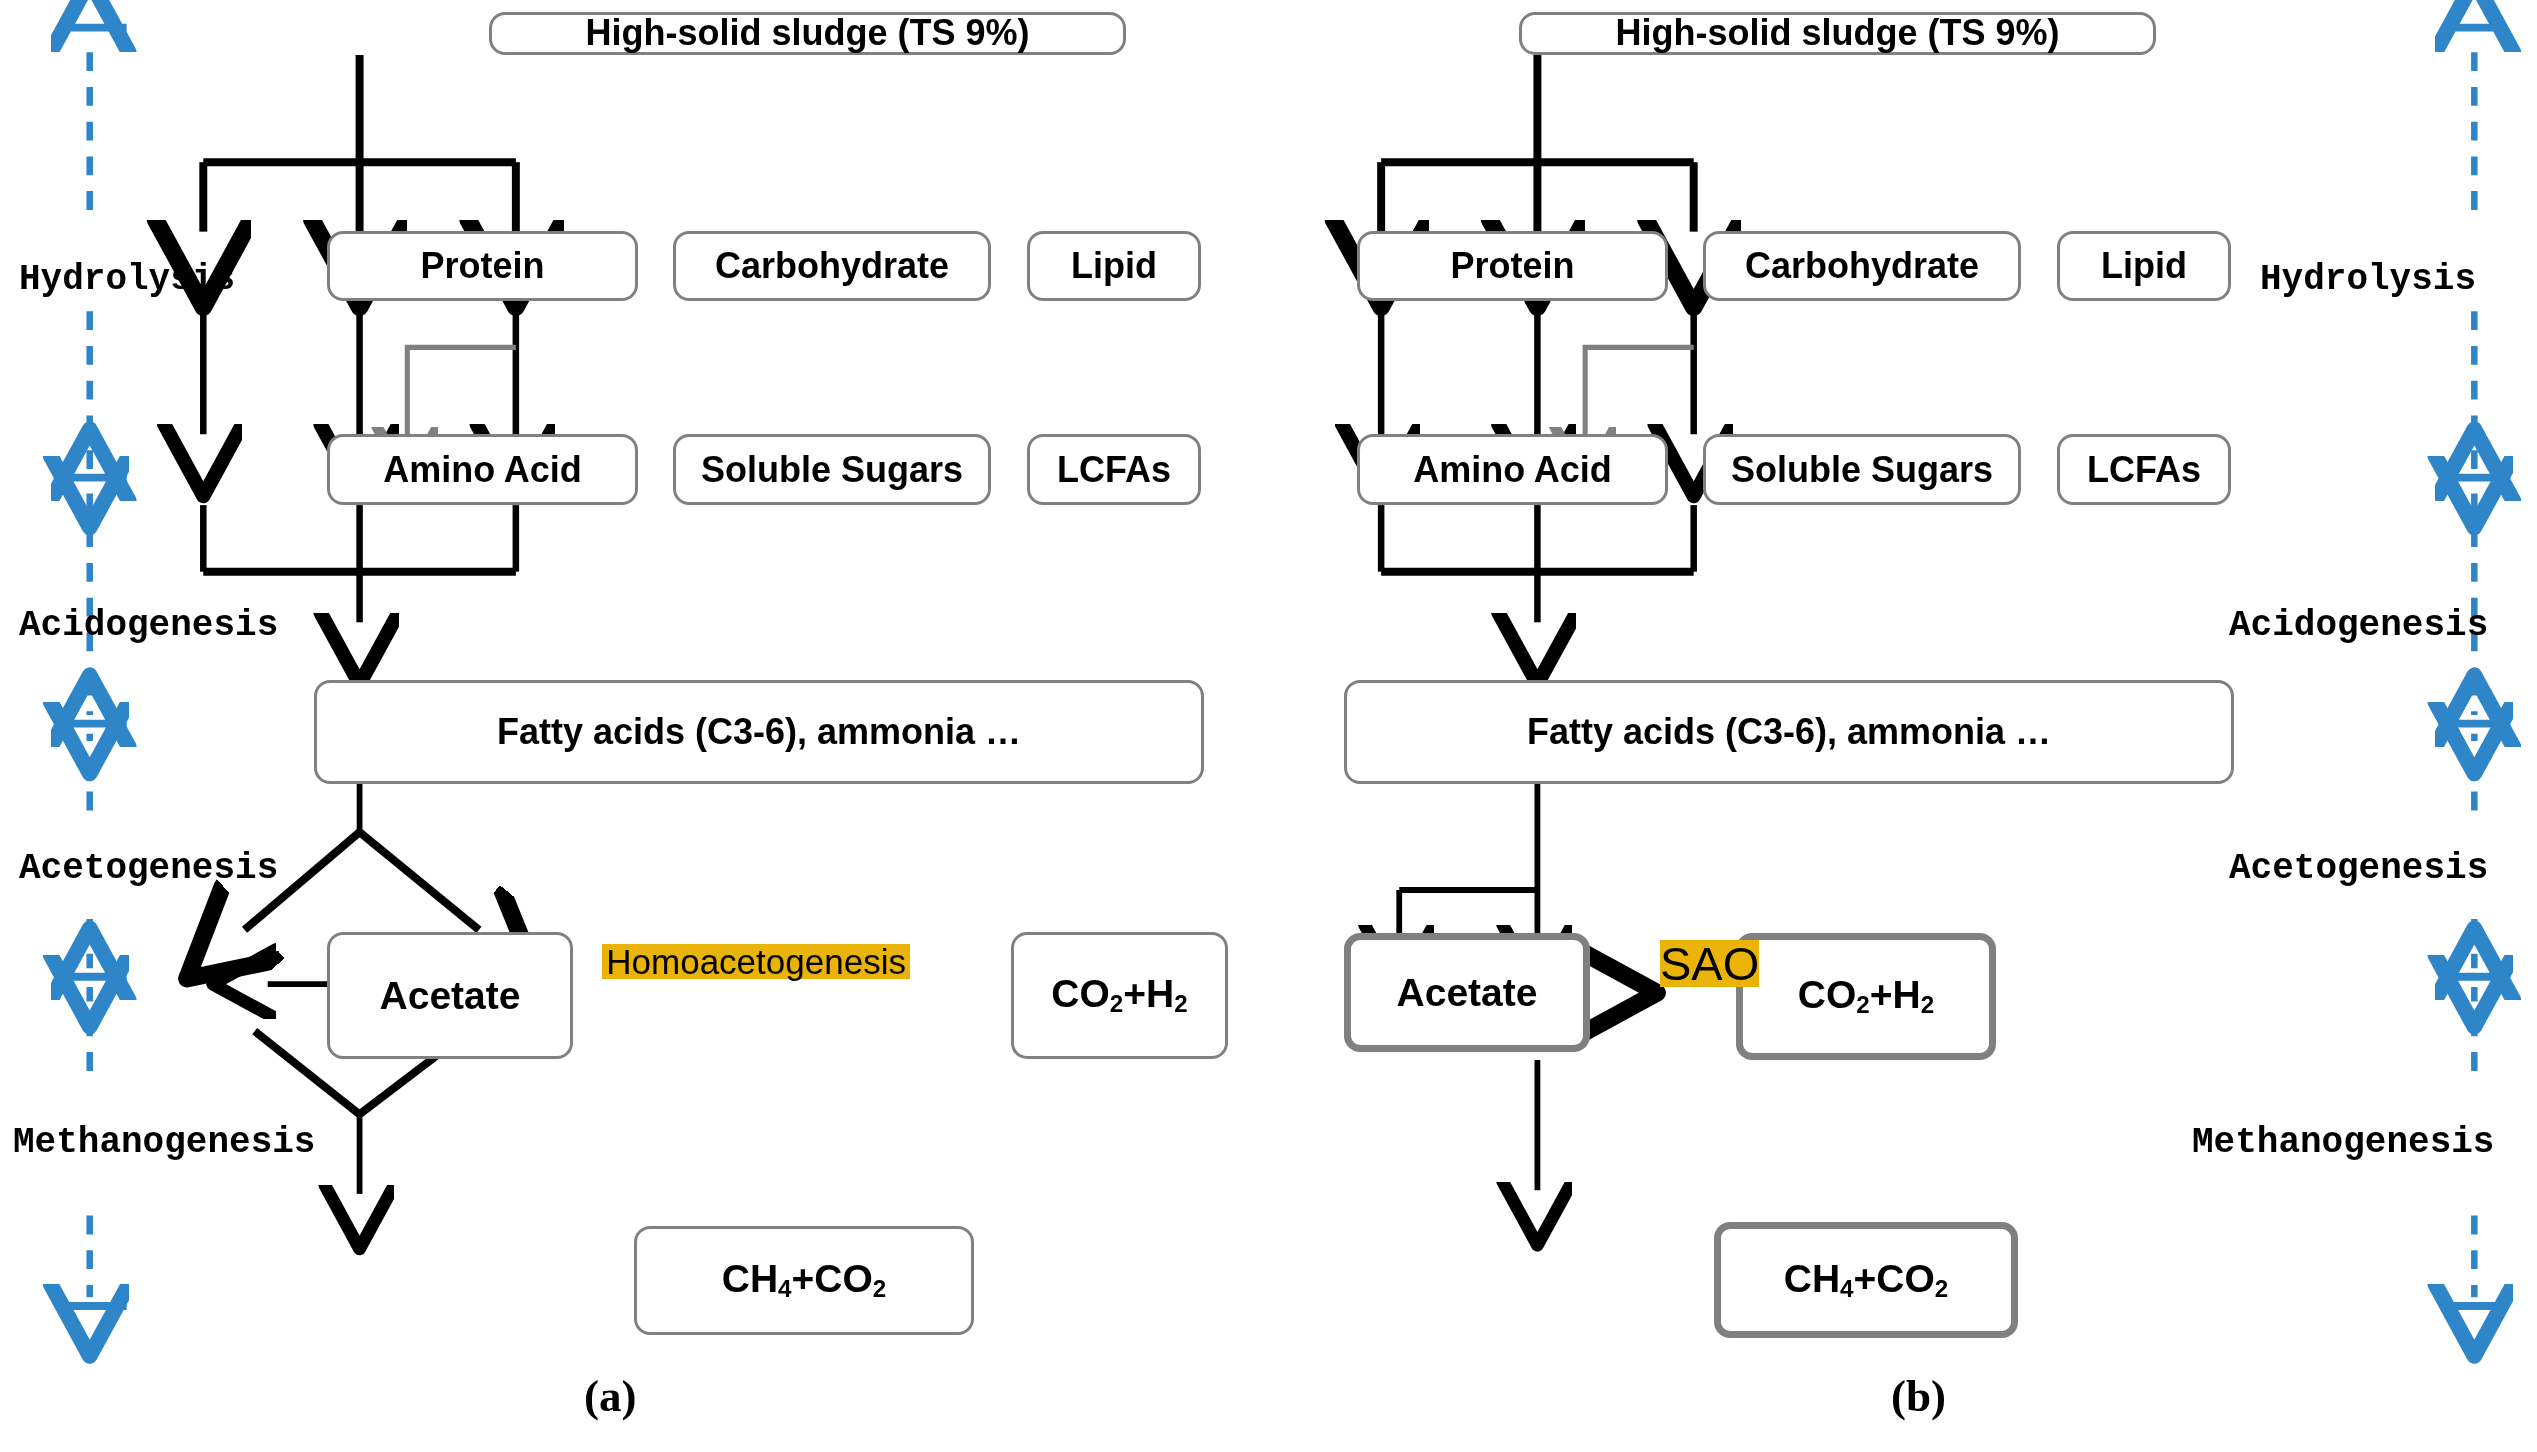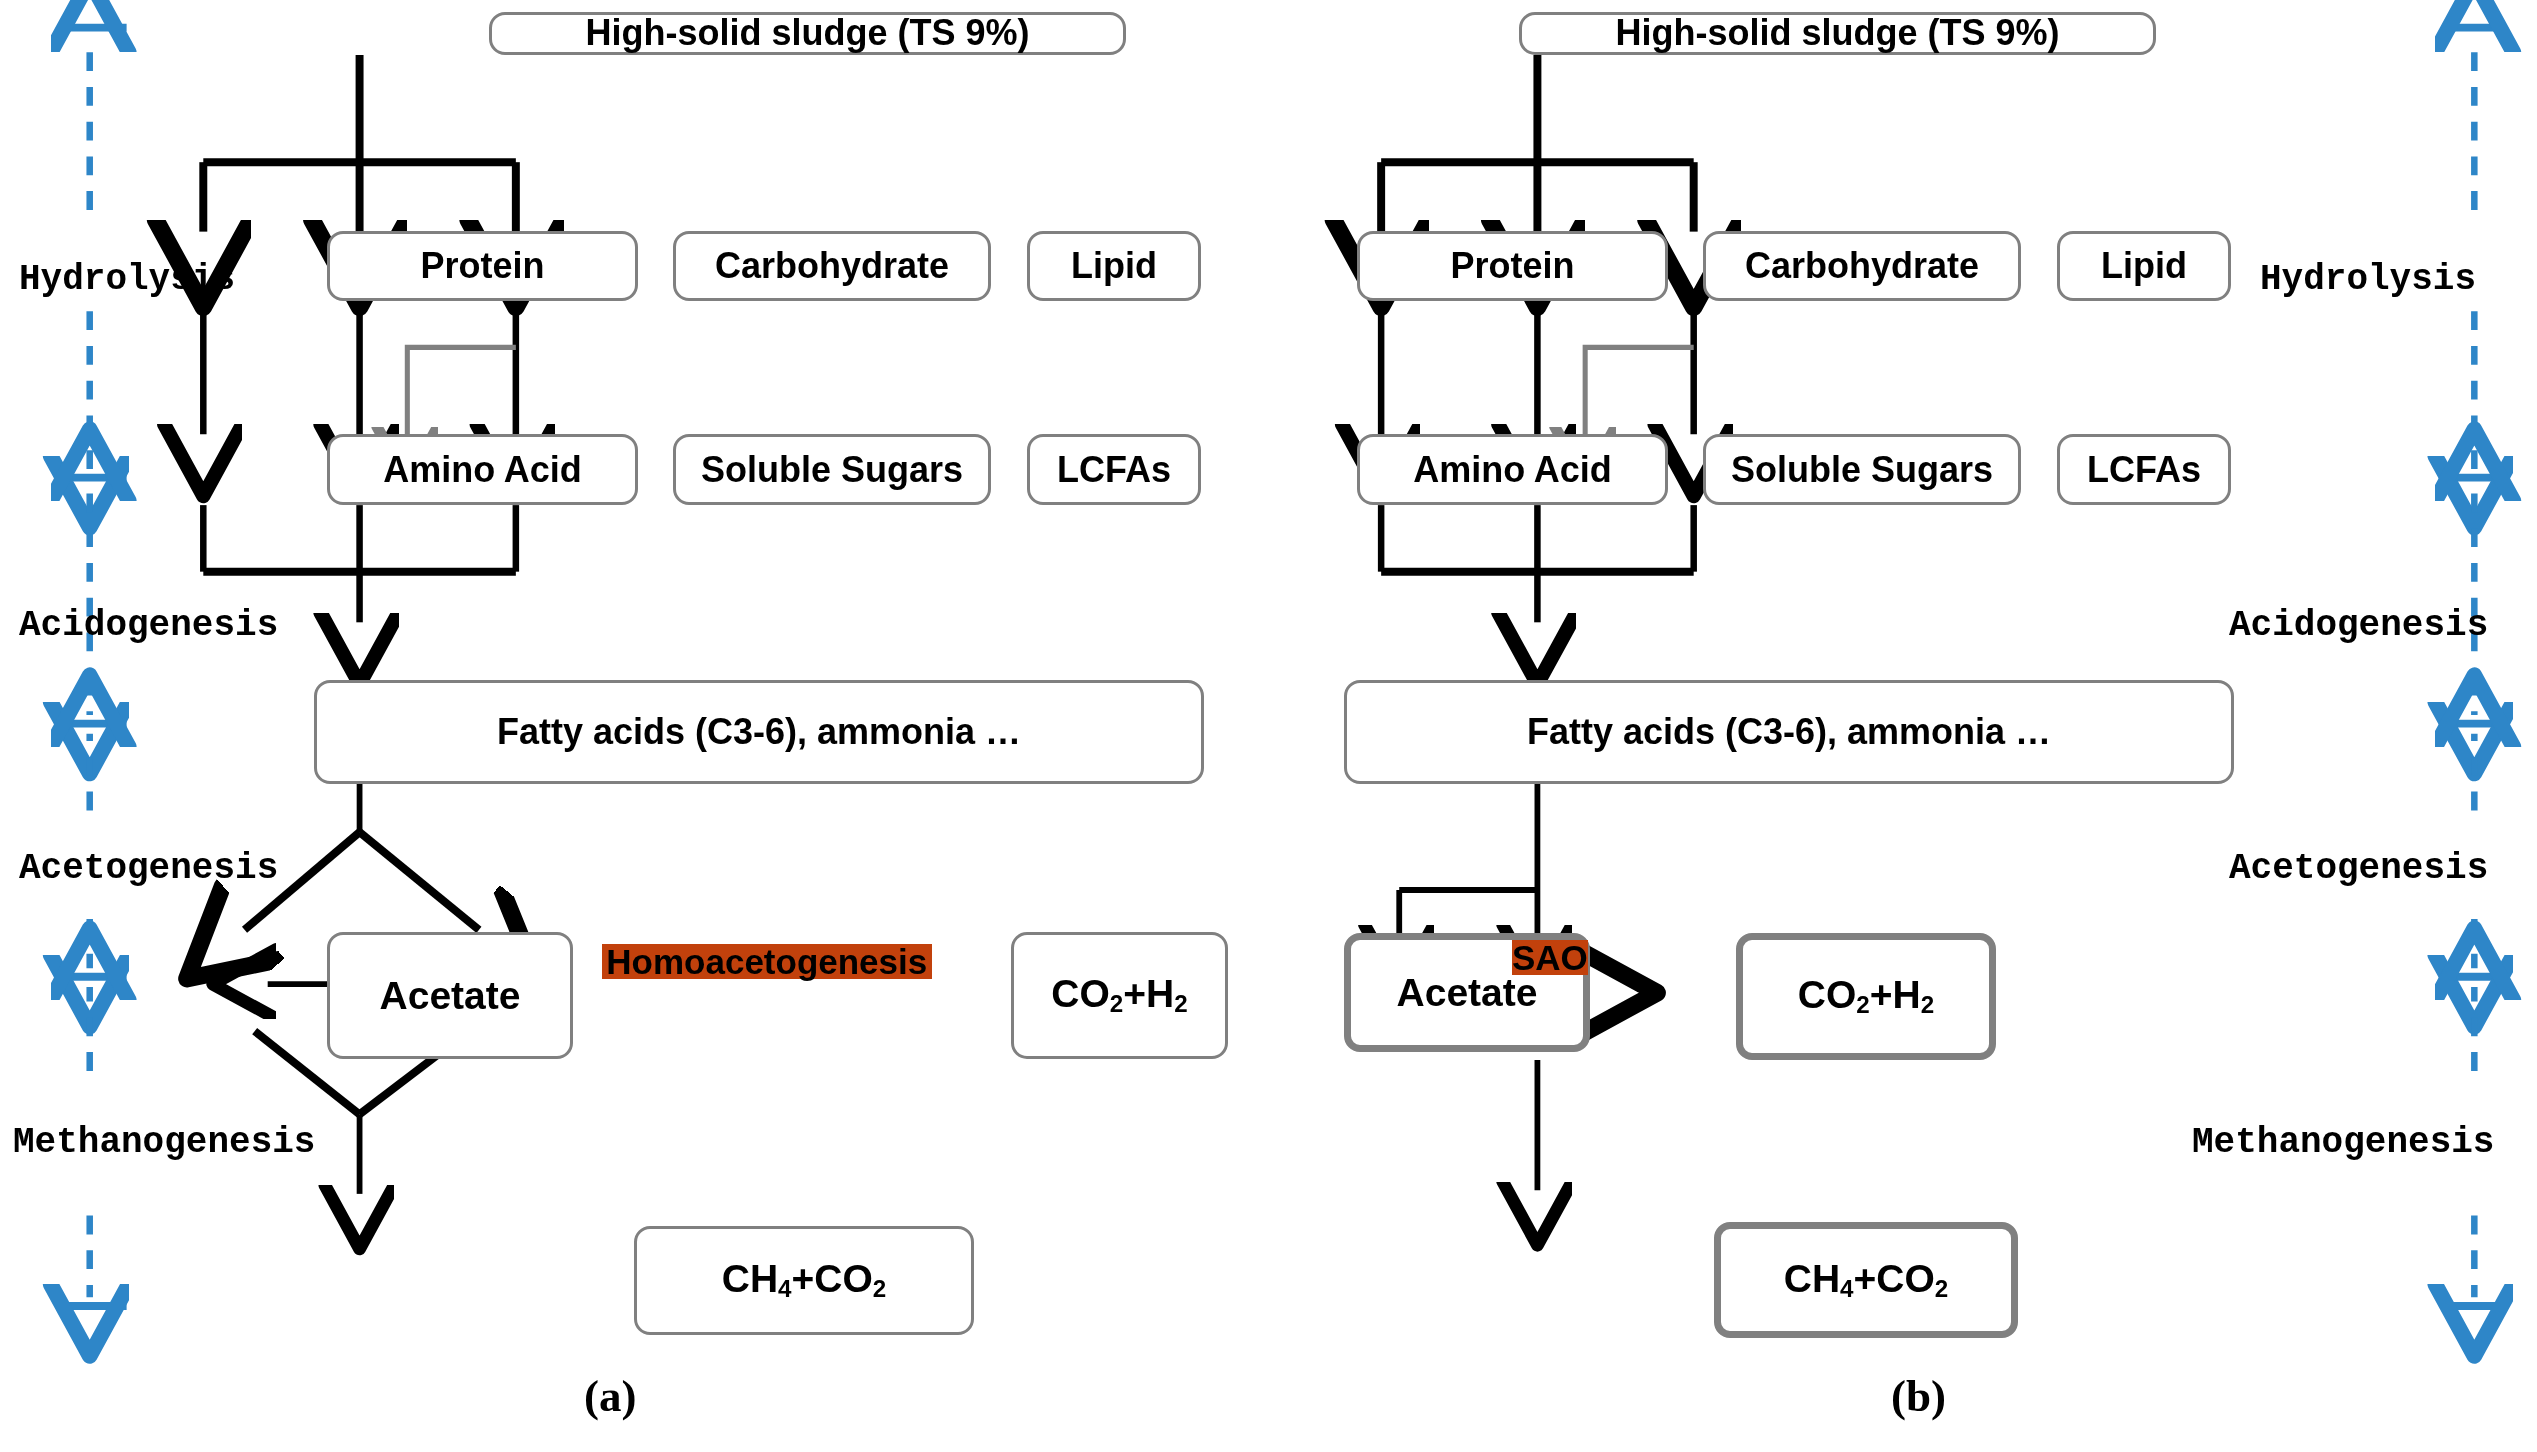--- a/index.html
+++ b/index.html
@@ -54,24 +54,24 @@
     font-family: Liberation Mono, monospace;
     font-weight: 700;
     font-size: 36px;
     white-space: nowrap;
     line-height: 1;
   }
   .edge-label {
     position: absolute;
     color: #000000;
     font-family: "Liberation Sans", sans-serif;
-    font-weight: 700;
+    font-weight: 400;
     white-space: nowrap;
     line-height: 1;
-    background: #c2410c;
+    background: #eab308;
   }
   .panel-caption {
     position: absolute;
     color: #000000;
     font-family: "Liberation Serif", serif;
     font-weight: 700;
     font-size: 45px;
     line-height: 1;
     white-space: nowrap;
   }
@@ -296,21 +296,21 @@
       <span>CO</span><sub>2</sub><span>+H</span><sub>2</sub>
     </span>
   </div>
 
   <div class="node-box thick" style="left:1714px; top:1222px; width:304px; height:116px; font-size:39px;">
     <span class="node-label">
       <span>CH</span><sub>4</sub><span>+CO</span><sub>2</sub>
     </span>
   </div>
 
-  <div class="edge-label" style="left:1512px; top:940px; font-size:35px;">SAO</div>
+  <div class="edge-label" style="left:1660px; top:940px; font-size:47px;">SAO</div>
 
   <div class="stage-label" style="left:19px; top:262px;">Hydrolysis</div>
   <div class="stage-label" style="left:19px; top:608px;">Acidogenesis</div>
   <div class="stage-label" style="left:19px; top:851px;">Acetogenesis</div>
   <div class="stage-label" style="left:13px; top:1125px;">Methanogenesis</div>
 
   <div class="stage-label" style="left:2260px; top:262px;">Hydrolysis</div>
   <div class="stage-label" style="left:2229px; top:608px;">Acidogenesis</div>
   <div class="stage-label" style="left:2229px; top:851px;">Acetogenesis</div>
   <div class="stage-label" style="left:2192px; top:1125px;">Methanogenesis</div>

